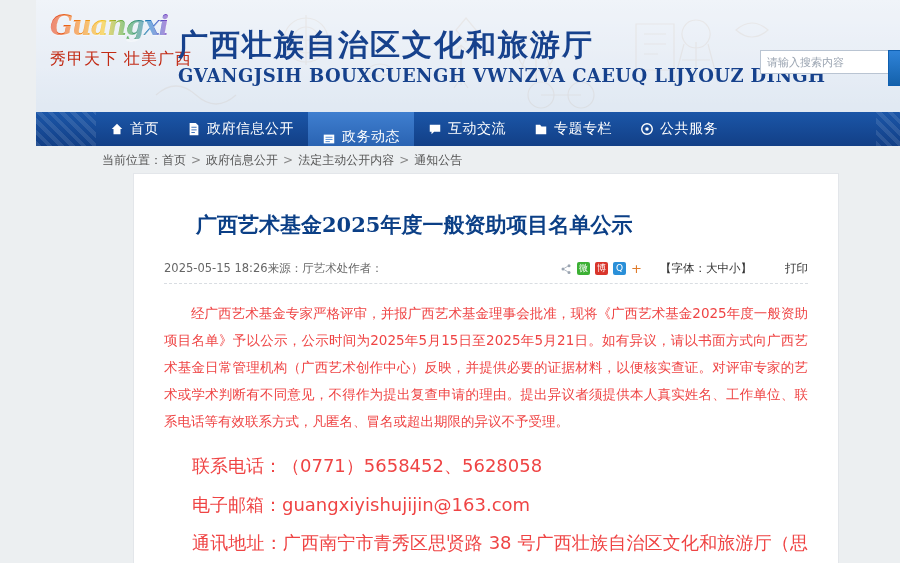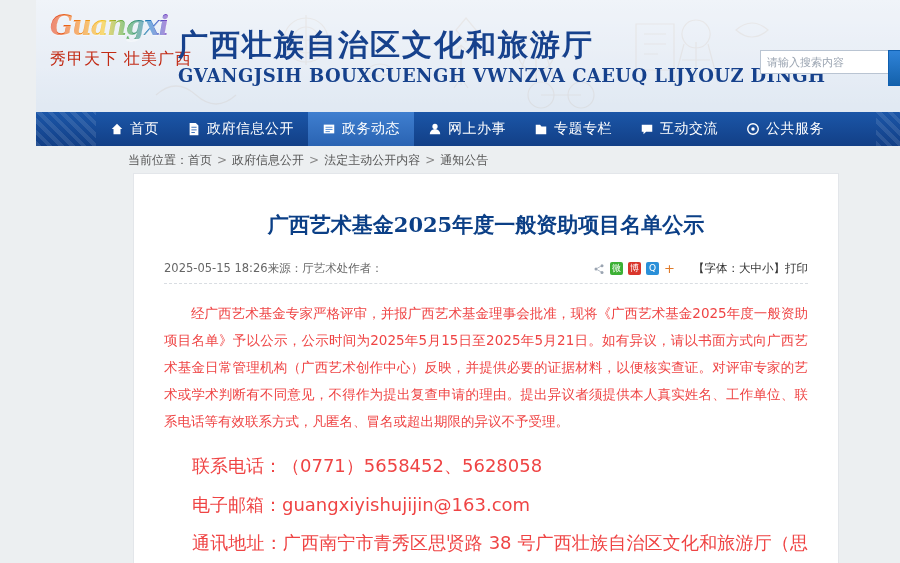--- a/index.html
+++ b/index.html
@@ -149,78 +149,79 @@
     padding: 0 14px;
     color: #fff;
     font-size: 14px;
     font-family: "DejaVu Sans", sans-serif;
     cursor: pointer;
     white-space: nowrap;
     letter-spacing: .5px;
   }
   .nav-item.active {
     background: linear-gradient(180deg,#3f7fd0,#2a63b2);
+    align-items: flex-end;
   }
   .nav-ico { display: inline-block; width: 14px; height: 14px; }
 
   
   .breadcrumb-wrap {
     background: #eceff1;
     height: 28px;
     display: flex;
     align-items: center;
   }
   .breadcrumb {
-    margin-left: 92px;
+    margin-left: 66px;
     font-size: 12px;
     color: #555;
     font-family: "DejaVu Sans", sans-serif;
   }
   .breadcrumb a { color: #555; text-decoration: none; }
   .breadcrumb .sep { margin: 0 5px; color: #888; }
 
   
   .content-area {
     position: relative;
     margin: 0 auto;
     width: 704px;
     background: #fff;
     min-height: 389px;
     box-shadow: 0 0 0 1px #e3e6ea;
     padding: 0 0 10px 0;
   }
   .doc-title {
-    text-align: center;
     font-family: "DejaVu Serif", serif;
     font-size: 21px;
     font-weight: bold;
     color: #0b3f86;
     padding: 36px 50px 0 50px;
     line-height: 1.4;
+    margin-left: 12px;
   }
   .meta-row {
     display: flex;
     align-items: center;
     margin: 22px 30px 0 30px;
     padding-bottom: 7px;
     border-bottom: 1px dashed #d9dde2;
     font-size: 11.5px;
     color: #666;
     font-family: "DejaVu Sans", sans-serif;
   }
   .meta-left { display: flex; }
   .meta-center { margin-left: auto; display: flex; align-items: center; gap: 5px; }
   .share-dot {
     width: 13px; height: 13px; border-radius: 2px;
     display: inline-block;
     font-size: 9px; color: #fff; text-align: center; line-height: 13px;
     cursor: pointer;
   }
   .share-plus { color: #e07b2a; font-size: 13px; cursor: pointer; }
-  .meta-right { margin-left: 18px; display: flex; align-items: flex-start; gap: 0; }
+  .meta-right { margin-left: 18px; display: flex; align-items: flex-start; gap: 33px; }
   .font-size-box { color: #333; }
   .font-size-box .fs { cursor: pointer; }
   .print-btn { cursor: pointer; color: #333; }
 
   .article {
     margin: 16px 30px 0 30px;
     font-family: "DejaVu Sans", sans-serif;
     font-size: 13.5px;
     line-height: 2.0;
     color: #ef4444;
@@ -296,36 +297,29 @@
       </div>
       <div class="nav-item active">
         <svg class="nav-ico" viewBox="0 0 16 16">
             <rect x="2" y="3" width="12" height="10" fill="#fff"></rect>
             <path d="M4 6 h8 M4 8.5 h8 M4 11 h5" stroke="#3f7fd0" stroke-width="1"></path>
           </svg>
         <span>政务动态</span>
       </div>
       <div class="nav-item">
         <svg class="nav-ico" viewBox="0 0 16 16">
-            <circle cx="8" cy="5" r="3" fill="#fff"></circle>
-            <path d="M2 14 a6 6 0 0 1 12 0 z" fill="#fff"></path>
-          </svg>
-        <span>网上办事</span>
+            <path d="M2 3 h12 v8 H7 l-3 3 v-3 H2 z" fill="#fff"></path>
+          </svg>
+        <span>互动交流</span>
       </div>
       <div class="nav-item">
         <svg class="nav-ico" viewBox="0 0 16 16">
             <path d="M2 3 h5 l1.5 2 H14 v9 H2 z" fill="#fff"></path>
           </svg>
         <span>专题专栏</span>
-      </div>
-      <div class="nav-item">
-        <svg class="nav-ico" viewBox="0 0 16 16">
-            <path d="M2 3 h12 v8 H7 l-3 3 v-3 H2 z" fill="#fff"></path>
-          </svg>
-        <span>互动交流</span>
       </div>
       <div class="nav-item">
         <svg class="nav-ico" viewBox="0 0 16 16">
             <circle cx="8" cy="8" r="6" fill="none" stroke="#fff" stroke-width="1.6"></circle>
             <circle cx="8" cy="8" r="2" fill="#fff"></circle>
           </svg>
         <span>公共服务</span>
       </div>
     </div>
     <div class="nav-deco"></div>

